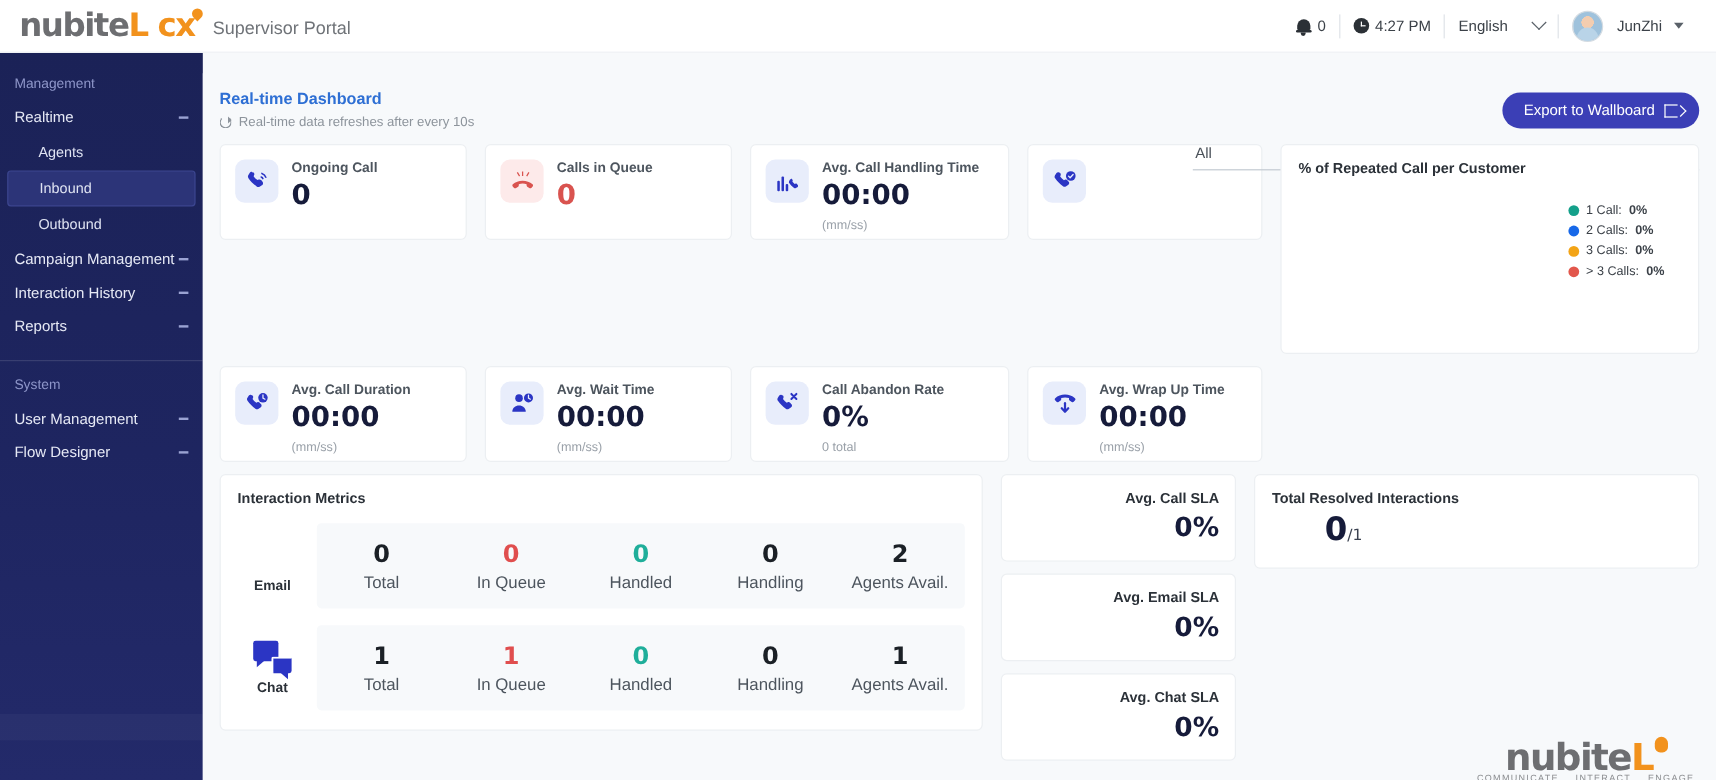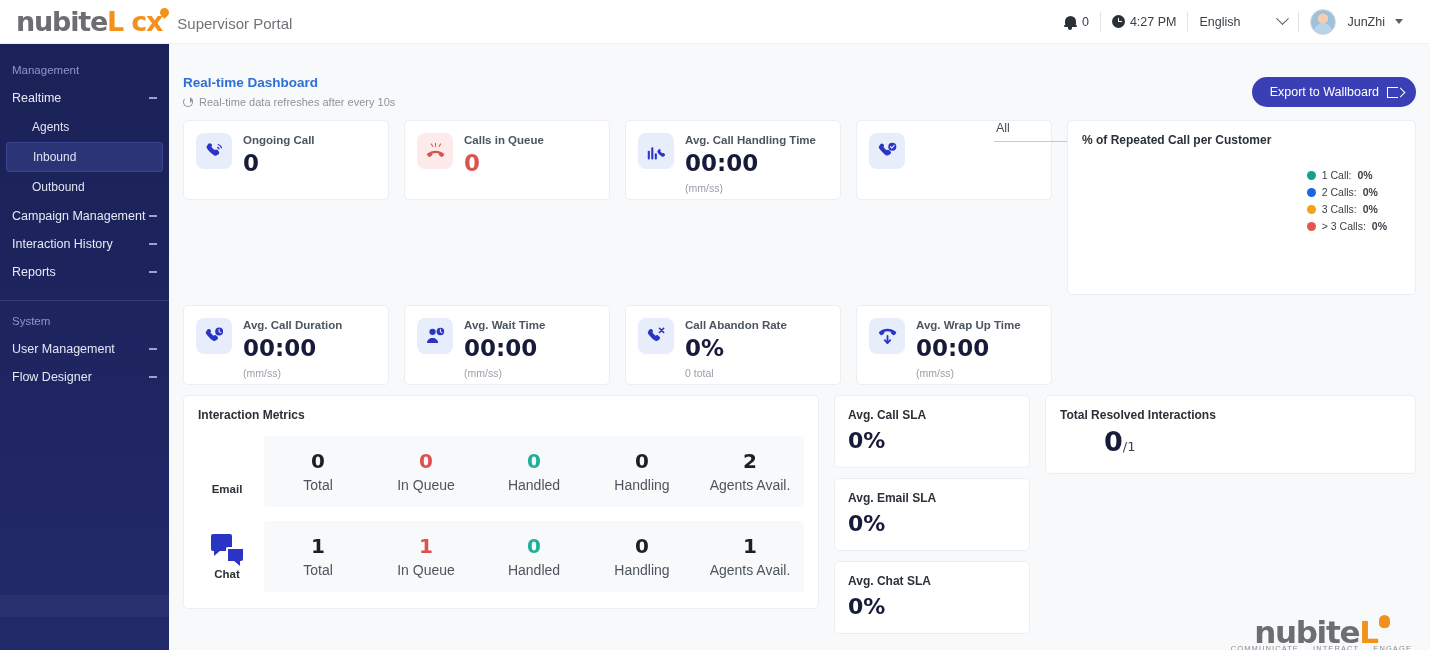--- a/index.html
+++ b/index.html
@@ -268,21 +268,21 @@
   .im-num {
     font-size: 20px; font-weight: 700; color: #1b2026; line-height: 26px;
     font-family: "DejaVu Sans", sans-serif;
   }
   .im-num.red { color: #e04e4e; }
   .im-num.teal { color: #1fae9a; }
   .im-cap { font-size: 14px; color: #4d555e; margin-top: 3px; }
 
   .sla-card {
     background: #fff; border: 1px solid #eceff2; border-radius: 5px;
-    padding: 12px 13px 14px 13px; margin-bottom: 10px;
+    padding: 12px 13px 14px 13px; margin-bottom: 10px; text-align: right;
   }
   .sla-label { font-size: 12px; font-weight: 700; color: #2b3138; }
   .sla-value {
     font-size: 22px; font-weight: 700; color: #161b3a; margin-top: 6px;
     font-family: "DejaVu Sans", sans-serif;
   }
   .tri-card {
     background: #fff; border: 1px solid #eceff2; border-radius: 5px;
     padding: 12px 14px 16px 14px;
   }
@@ -331,21 +331,21 @@
           <span class="bell-clap"></span>
         </span>
       <span>0</span>
     </div>
     <div class="tb-sep"></div>
     <div class="tb-item">
       <span class="clock"></span>
       <span>4:27 PM</span>
     </div>
     <div class="tb-sep"></div>
-    <div class="tb-item" style="gap:38px">
+    <div class="tb-item" style="gap:22px">
       <span>English</span>
       <span class="lang-caret"></span>
     </div>
     <div class="tb-sep"></div>
     <div class="tb-item">
       <span class="avatar"></span>
       <span style="margin-left:6px">JunZhi</span>
       <span class="caret-dn" style="margin-left:5px"></span>
     </div>
   </div>

